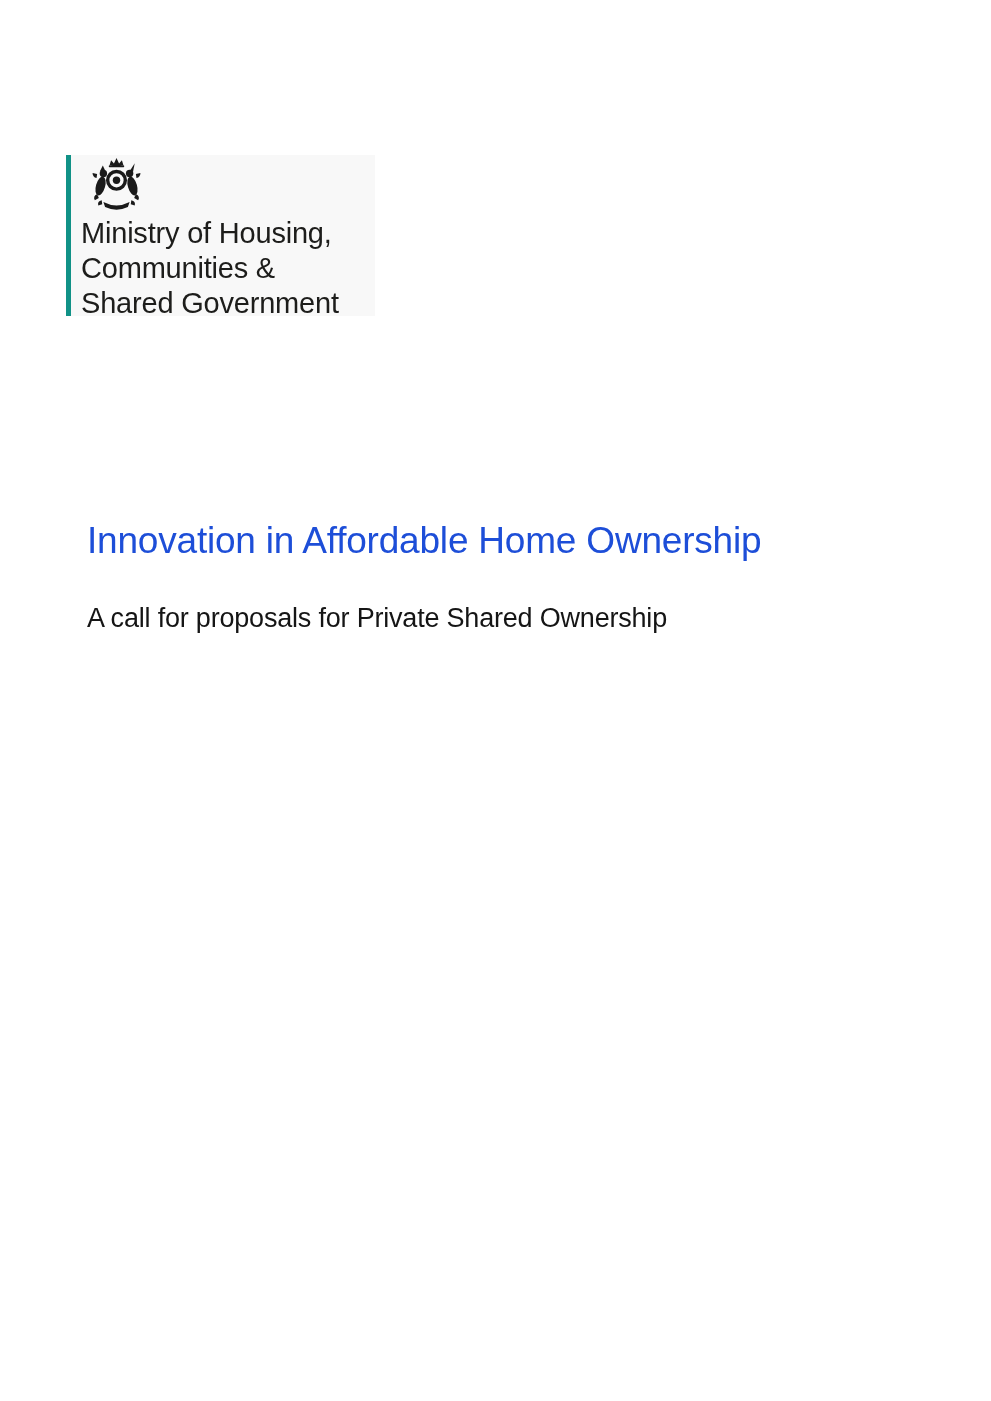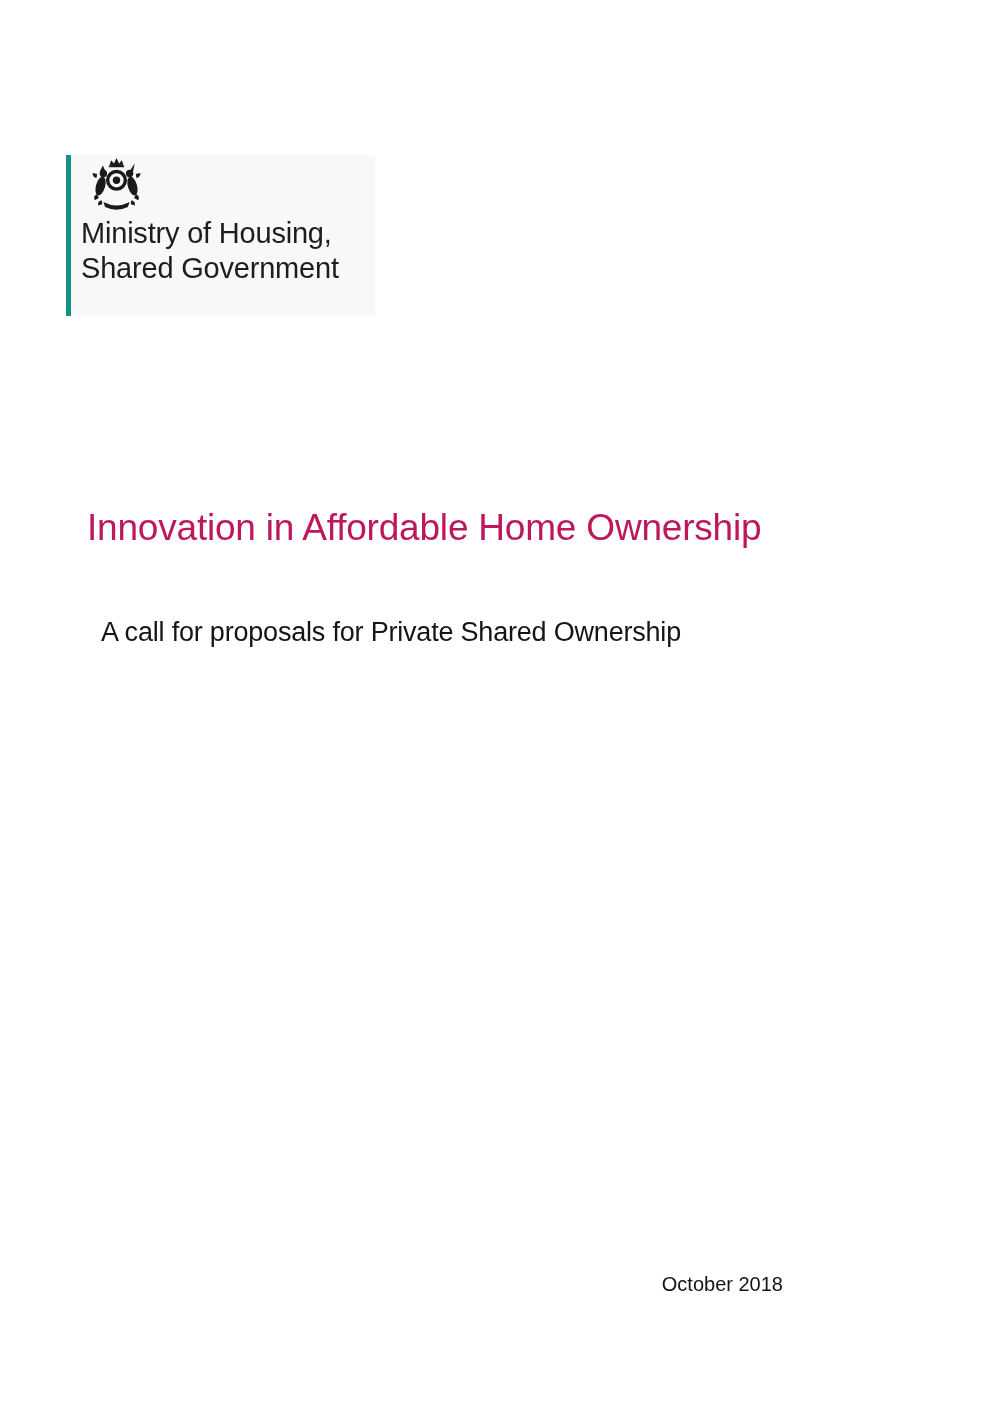--- a/index.html
+++ b/index.html
@@ -50,34 +50,34 @@
     line-height: 35px;
     letter-spacing: -0.2px;
     color: #1d1d1b;
     white-space: nowrap;
   }
 
   
   .doc-title {
     position: absolute;
     left: 87px;
-    top: 506px;
+    top: 519px;
     margin: 0;
     font-size: 37px;
     font-weight: normal;
     line-height: 44px;
     letter-spacing: -0.2px;
-    color: #be185d;
+    color: #1d4ed8;
     white-space: nowrap;
   }
   .doc-subtitle {
     position: absolute;
     left: 87px;
     top: 602px;
-    margin: 14px;
+    margin: 0;
     font-size: 27px;
     font-weight: normal;
     line-height: 33px;
     letter-spacing: -0.2px;
     color: #151515;
     white-space: nowrap;
   }
 
   
   .footer {
@@ -124,24 +124,24 @@
           </g>
 
           <path d="M27 80 q23 12 46 0 l-3 9 q-20 9 -40 0 z"></path>
           <path d="M24 77 q-8 2 -6 9 l7 -2 z"></path>
           <path d="M76 77 q8 2 6 9 l-7 -2 z"></path>
         </g>
       </svg>
     </div>
     <div class="logo-text">
       <div>Ministry of Housing,</div>
+      <div>Communities &amp;</div>
       <div>Shared Government</div>
     </div>
   </div>
 
   <h1 class="doc-title">Innovation in Affordable Home Ownership</h1>
   <h2 class="doc-subtitle">A call for proposals for Private Shared Ownership</h2>
 
   <div class="footer">
-    <div>October 2018</div>
   </div>
 
 </div>
 
 </body></html>

